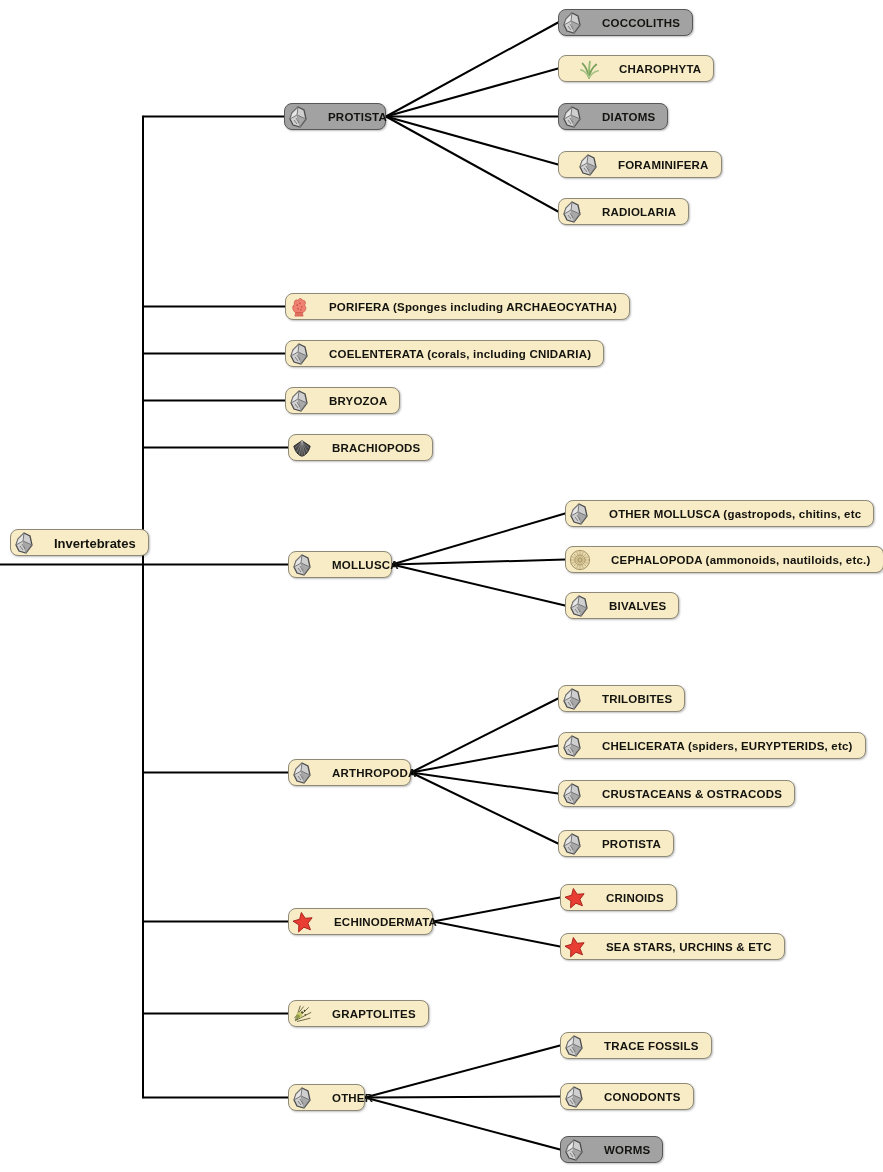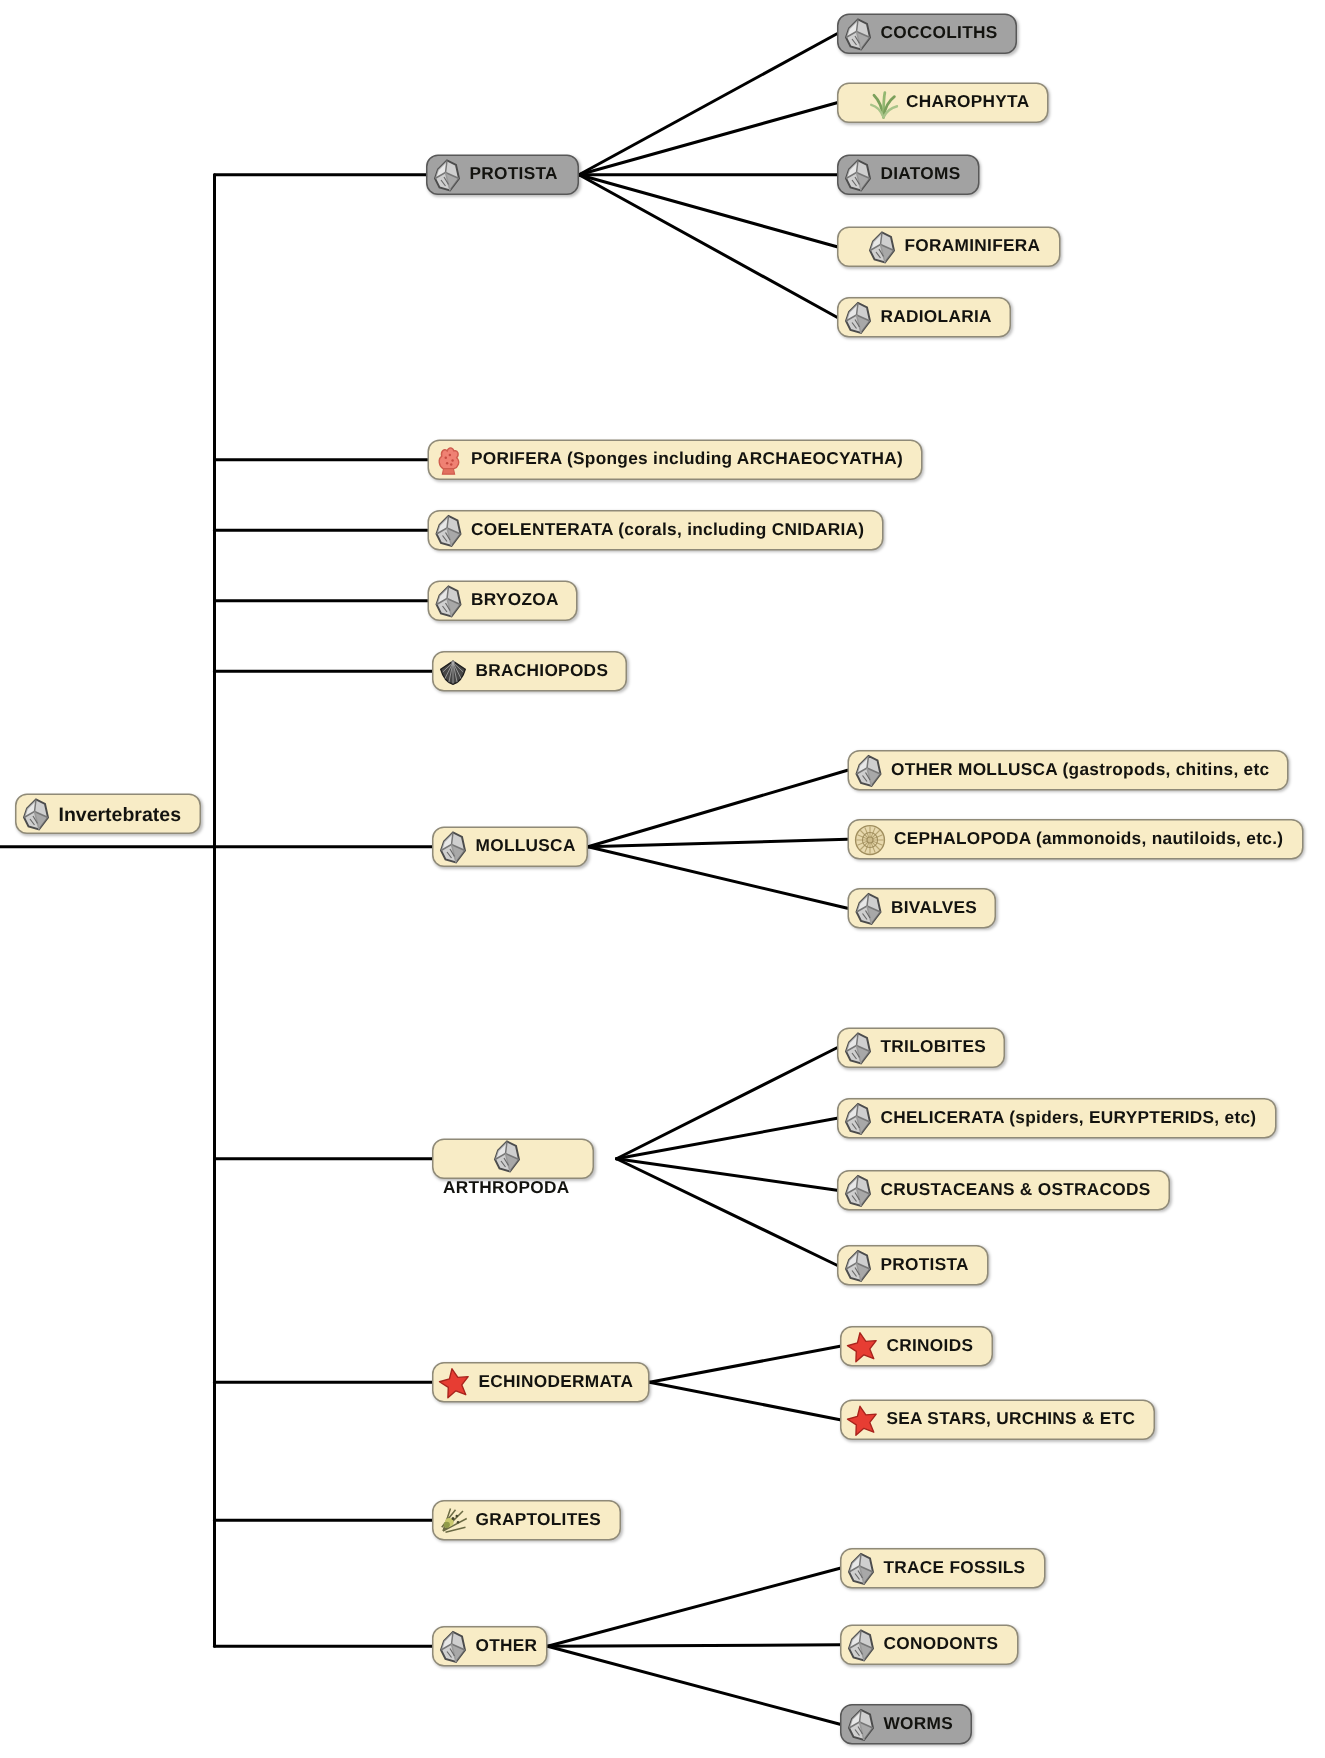--- a/index.html
+++ b/index.html
@@ -7,21 +7,21 @@
     position:relative;
     width:883px;height:1172px;
     background:#ffffff;
     font-family:"Liberation Sans", sans-serif;
     overflow:hidden;
   }
   #lines{position:absolute;left:0;top:0;z-index:0;}
   .node{
     position:absolute;z-index:1;
     height:27px;box-sizing:border-box;
-    display:flex;align-items:center;gap:5px;
+    display:flex;align-items:center;gap:20px;
     padding:0 12px 0 3px;
     border-radius:8px;border:1.6px solid #8f8a78;
     background:#f8ecc6;
     box-shadow:1px 1px 2px rgba(0,0,0,.25);
     white-space:nowrap;cursor:default;
   }
   .node.gray{background:#a2a2a2;border-color:#585858;}
   .lbl{
     font-weight:700;font-size:11.5px;letter-spacing:.2px;
     color:#13130f;line-height:1;
@@ -233,21 +233,21 @@
       </svg>
     <span class="lbl">CEPHALOPODA (ammonoids, nautiloids, etc.)</span>
   </div>
   <div class="node" style="left:565px;top:592px;">
     <svg class="icon small">
         <use href="#sym-rock"></use>
       </svg>
     <span class="lbl">BIVALVES</span>
   </div>
 
-  <div class="node" style="left:288px;top:759px;width:108px;flex-direction:column;">
+  <div class="node" style="left:288px;top:759px;width:123px;">
     <svg class="icon small">
         <use href="#sym-rock"></use>
       </svg>
     <span class="lbl">ARTHROPODA</span>
   </div>
   <div class="node" style="left:558px;top:685px;text-align:center;">
     <svg class="icon small">
         <use href="#sym-rock"></use>
       </svg>
     <span class="lbl">TRILOBITES</span>

